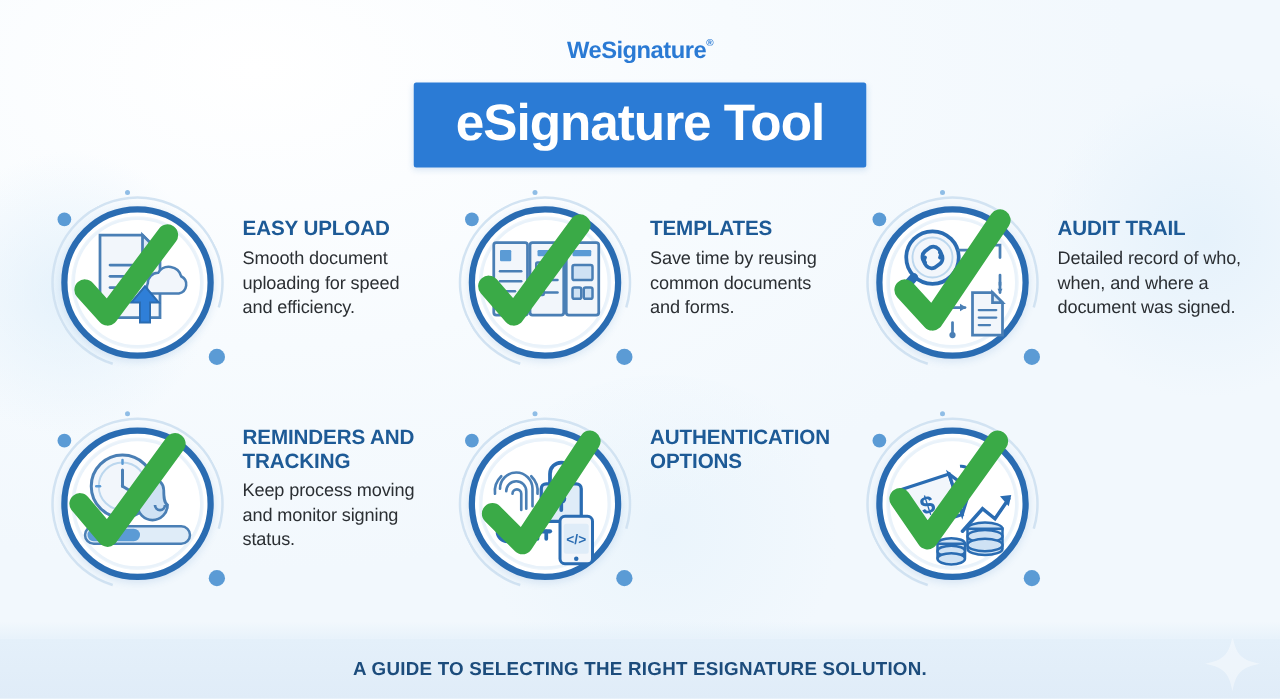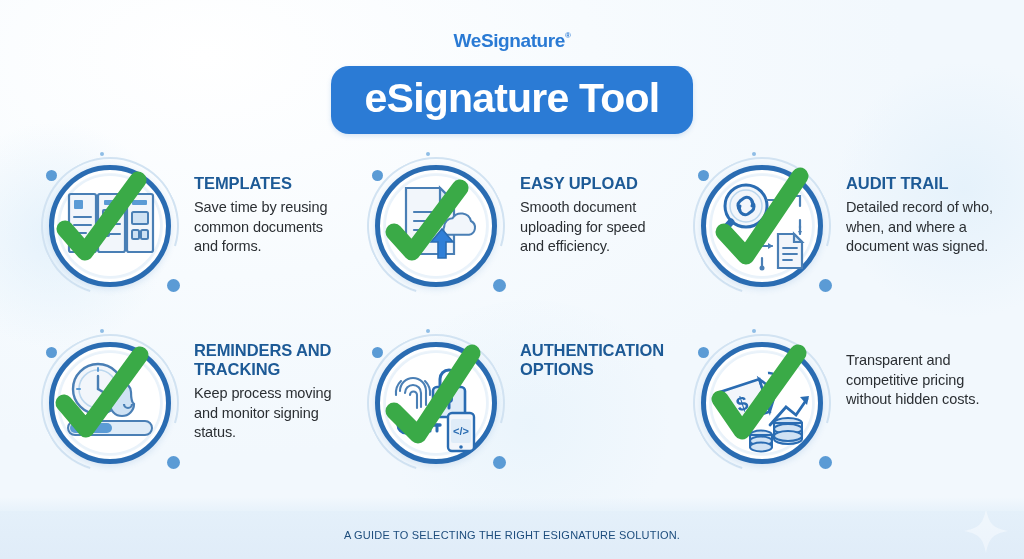--- a/index.html
+++ b/index.html
@@ -54,21 +54,21 @@
 
   .title-wrap {
     position: absolute;
     top: 66px;
     left: 0; right: 0;
     display: flex;
     justify-content: center;
   }
   .title-box {
     background: #2b7bd5;
-    border-radius: 18px;
+    border-radius: 2px;
     padding: 9px 34px 13px 34px;
     box-shadow: 0 2px 5px rgba(40,110,190,.17);
   }
   .title-box .title-text {
     font-size: 41px;
     line-height: 46px;
     font-weight: bold;
     color: #ffffff;
     letter-spacing: -0.8px;
     white-space: nowrap;
@@ -173,22 +173,22 @@
     left: 0; bottom: 0;
     width: 1024px;
     height: 48px;
     background: linear-gradient(180deg, #e4f0fa 0%, #e0ecf8 100%);
     display: flex;
     align-items: center;
     justify-content: center;
     overflow: hidden;
   }
   .footer .ftxt {
-    font-size: 11px;
-    font-weight: normal;
+    font-size: 15px;
+    font-weight: bold;
     color: #1c4c7c;
     letter-spacing: 0.2px;
     text-transform: uppercase;
   }
   .sparkle {
     position: absolute;
     right: 14px;
     bottom: 4px;
     width: 48px;
     height: 48px;
@@ -216,20 +216,51 @@
     <span class="we">We</span><span>Signature</span><sup>®</sup>
   </div>
 
   <div class="title-wrap">
     <div class="title-box">
       <div class="title-text">eSignature Tool</div>
     </div>
   </div>
 
   <div class="grid">
+
+    <div class="feature">
+      <div class="badge">
+        <div class="ring-outer"></div>
+        <div class="ring-main"></div>
+        <div class="ring-inner-soft"></div>
+        <div class="dot dot-tl"></div>
+        <div class="dot dot-br"></div>
+        <div class="dot dot-tiny"></div>
+        <svg class="glyph" viewBox="0 0 102 104">
+
+          <path d="M20 14 h34 l14 14 v52 h-48 z" fill="#f2f6fb" stroke="#4a7fb5" stroke-width="2.2"></path>
+          <path d="M54 14 v14 h14 z" fill="#dce9f6" stroke="#4a7fb5" stroke-width="2.2"></path>
+          <g stroke="#4a7fb5" stroke-width="2.2" stroke-linecap="round">
+            <line x1="28" y1="38" x2="58" y2="38"></line>
+            <line x1="28" y1="47" x2="58" y2="47"></line>
+            <line x1="28" y1="56" x2="50" y2="56"></line>
+          </g>
+
+          <path d="M72 56 a9 9 0 0 1 9-9 a11 11 0 0 1 20 3 a8 8 0 0 1 -2 15 h-26 a9 9 0 0 1 -1 -9 z" transform="translate(-8,1) scale(.92)" fill="#f2f6fb" stroke="#4a7fb5" stroke-width="2.2"></path>
+
+          <path d="M52 84 v-16 h-7 l11 -13 l11 13 h-7 v16 z" fill="#2f7fd8" stroke="#2a6cb2" stroke-width="1.6"></path>
+
+          <path d="M8 58 L26 78 L74 14" fill="none" stroke="#3aaa47" stroke-width="17" stroke-linecap="round" stroke-linejoin="round"></path>
+        </svg>
+      </div>
+      <div class="ftext">
+        <div class="fhead">EASY UPLOAD</div>
+        <div class="fbody">Smooth document uploading for speed and efficiency.</div>
+      </div>
+    </div>
 
     <div class="feature">
       <div class="badge">
         <div class="ring-outer"></div>
         <div class="ring-main"></div>
         <div class="ring-inner-soft"></div>
         <div class="dot dot-tl"></div>
         <div class="dot dot-br"></div>
         <div class="dot dot-tiny"></div>
         <svg class="glyph" viewBox="0 0 102 104">
@@ -261,51 +292,20 @@
             <rect x="72" y="38" width="16" height="12" rx="1.5"></rect>
             <rect x="72" y="56" width="7" height="9" rx="1.5"></rect>
             <rect x="81" y="56" width="7" height="9" rx="1.5"></rect>
           </g>
           <path d="M5 55 L25 78 L78 6" fill="none" stroke="#3aaa47" stroke-width="17" stroke-linecap="round" stroke-linejoin="round"></path>
         </svg>
       </div>
       <div class="ftext">
         <div class="fhead">TEMPLATES</div>
         <div class="fbody">Save time by reusing common documents and forms.</div>
-      </div>
-    </div>
-
-    <div class="feature">
-      <div class="badge">
-        <div class="ring-outer"></div>
-        <div class="ring-main"></div>
-        <div class="ring-inner-soft"></div>
-        <div class="dot dot-tl"></div>
-        <div class="dot dot-br"></div>
-        <div class="dot dot-tiny"></div>
-        <svg class="glyph" viewBox="0 0 102 104">
-
-          <path d="M20 14 h34 l14 14 v52 h-48 z" fill="#f2f6fb" stroke="#4a7fb5" stroke-width="2.2"></path>
-          <path d="M54 14 v14 h14 z" fill="#dce9f6" stroke="#4a7fb5" stroke-width="2.2"></path>
-          <g stroke="#4a7fb5" stroke-width="2.2" stroke-linecap="round">
-            <line x1="28" y1="38" x2="58" y2="38"></line>
-            <line x1="28" y1="47" x2="58" y2="47"></line>
-            <line x1="28" y1="56" x2="50" y2="56"></line>
-          </g>
-
-          <path d="M72 56 a9 9 0 0 1 9-9 a11 11 0 0 1 20 3 a8 8 0 0 1 -2 15 h-26 a9 9 0 0 1 -1 -9 z" transform="translate(-8,1) scale(.92)" fill="#f2f6fb" stroke="#4a7fb5" stroke-width="2.2"></path>
-
-          <path d="M52 84 v-16 h-7 l11 -13 l11 13 h-7 v16 z" fill="#2f7fd8" stroke="#2a6cb2" stroke-width="1.6"></path>
-
-          <path d="M8 58 L26 78 L74 14" fill="none" stroke="#3aaa47" stroke-width="17" stroke-linecap="round" stroke-linejoin="round"></path>
-        </svg>
-      </div>
-      <div class="ftext">
-        <div class="fhead">EASY UPLOAD</div>
-        <div class="fbody">Smooth document uploading for speed and efficiency.</div>
       </div>
     </div>
 
     <div class="feature">
       <div class="badge">
         <div class="ring-outer"></div>
         <div class="ring-main"></div>
         <div class="ring-inner-soft"></div>
         <div class="dot dot-tl"></div>
         <div class="dot dot-br"></div>
@@ -465,21 +465,20 @@
             <ellipse cx="49" cy="84" rx="11" ry="4.5"></ellipse>
             <path d="M38 84 v11 a11 4.5 0 0 0 22 0 v-11 z"></path>
             <ellipse cx="49" cy="90" rx="11" ry="4.5"></ellipse>
             <ellipse cx="49" cy="96" rx="11" ry="4.5"></ellipse>
           </g>
 
           <path d="M8 48 L30 80 L86 2" fill="none" stroke="#3aaa47" stroke-width="17" stroke-linecap="round" stroke-linejoin="round"></path>
         </svg>
       </div>
       <div class="ftext">
-        <div class="fbody">Transparent and competitive pricing without hidden costs.</div>
       </div>
     </div>
 
   </div>
 
   <div class="footer-top-fade"></div>
   <div class="footer">
     <div class="ftxt">A GUIDE TO SELECTING THE RIGHT ESIGNATURE SOLUTION.</div>
     <svg class="sparkle" viewBox="0 0 48 48">
       <path d="M24 2 C27 17 31 21 46 24 C31 27 27 31 24 46 C21 31 17 27 2 24 C17 21 21 17 24 2 Z" fill="#ffffff" opacity="0.75"></path>

